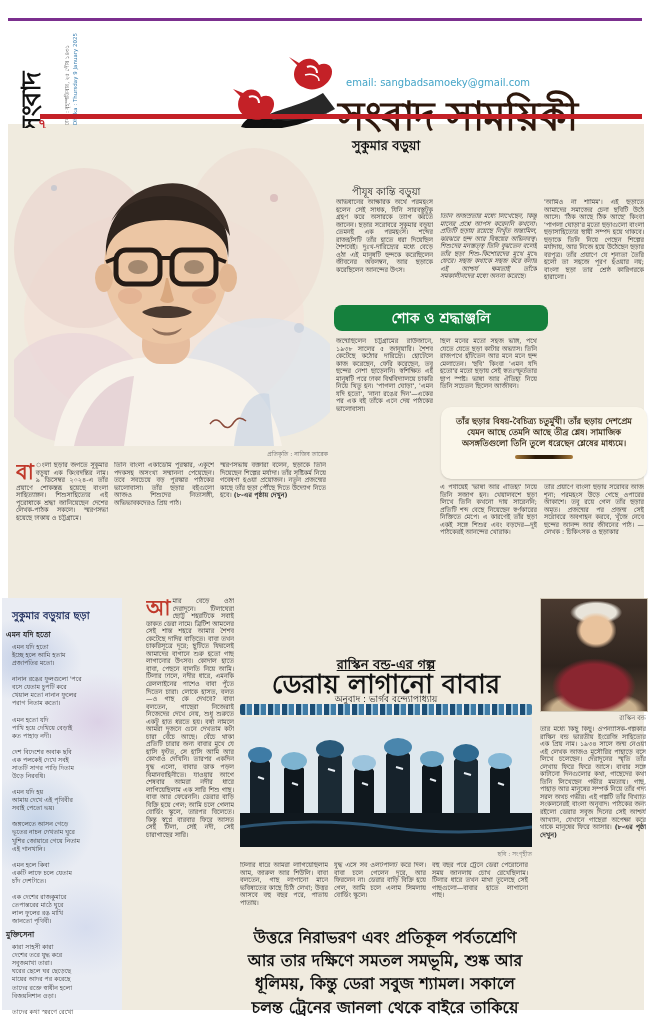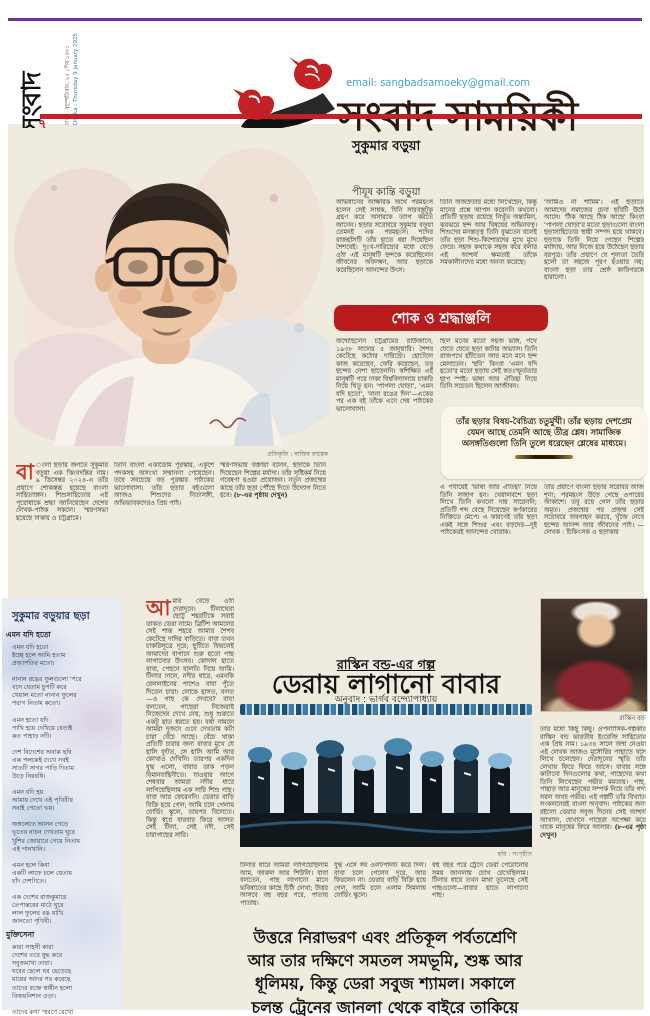--- a/index.html
+++ b/index.html
@@ -25,21 +25,21 @@
   .tcol{position:absolute;font-size:6.4px;line-height:1.18;color:#2b2b2b;text-align:justify;overflow:hidden;}
   .preline{white-space:pre-line;}
   .dropcap{float:left;font-size:21px;line-height:0.9;color:#c0392b;font-weight:bold;margin:1px 2px 0 0;}
   .smallcap{position:absolute;font-size:6px;color:#666;}
 
   
   .kicker{position:absolute;font-weight:bold;color:#111;}
   .lead-kicker{left:352px;top:136px;font-size:13px;}
   .lead-headline{position:absolute;left:350px;top:149px;width:300px;font-size:26px;font-weight:bold;color:#141414;letter-spacing:-0.5px;}
   .lead-byline{position:absolute;left:352px;top:184px;font-size:10px;color:#222;}
-  .shok-box{position:absolute;left:334px;top:305px;width:214px;height:26px;background:#b91c1c;border-radius:8px;color:#fff;font-size:14px;font-weight:bold;text-align:center;line-height:26px;}
+  .shok-box{position:absolute;left:334px;top:305px;width:214px;height:26px;background:#15803d;border-radius:8px;color:#fff;font-size:14px;font-weight:bold;text-align:center;line-height:26px;}
   .pullquote{position:absolute;left:441px;top:407px;width:206px;height:72px;background:#faf6ea;border-radius:10px;box-shadow:0 1px 2px rgba(0,0,0,0.15);}
   .pullquote .q{margin:9px 10px 0 10px;font-size:8.3px;line-height:1.35;font-weight:bold;color:#3c2f1c;text-align:center;}
   .pullquote .bar{margin:5px auto 0 auto;width:58px;height:4px;background:linear-gradient(90deg,#a97b3a,#2a1a08 35%,#2a1a08 65%,#a97b3a);border-radius:2px;}
 
   
   .portrait{position:absolute;left:14px;top:128px;width:316px;height:318px;}
 
   
   .poembox{position:absolute;left:2px;top:598px;width:120px;height:412px;
     background:
@@ -156,21 +156,21 @@
 
     <circle cx="260" cy="70" r="4" fill="#c9a0a8" opacity="0.5"></circle>
     <circle cx="40" cy="60" r="3" fill="#a8b8cc" opacity="0.5"></circle>
     <circle cx="285" cy="200" r="5" fill="#b8c6d8" opacity="0.5"></circle>
 
     <path d="M196 296 q6 -8 12 0 q6 8 12 -2 q5 -7 12 -1" stroke="#8a4a3a" stroke-width="1.5" fill="none"></path>
   </svg>
   <div class="smallcap" style="left:210px;top:449px;width:118px;text-align:right;">প্রতিকৃতি : নাজিব তারেক</div>
 
   <div class="tcol" style="left:336px;top:199px;width:97px;height:104px;">অভিধানের আক্ষরিক অর্থে পরমহংস হলেন সেই সাধক, যিনি সারবস্তুটুকু গ্রহণ করে অসারকে ত্যাগ করতে জানেন। ছড়ার সরোবরে সুকুমার বড়ুয়া তেমনই এক পরমহংস। শব্দের রাজহাঁসটি তাঁর হাতে ধরা দিয়েছিল শৈশবেই। দুঃখ-দারিদ্র্যের মধ্যে বেড়ে ওঠা এই মানুষটি ছন্দকে করেছিলেন জীবনের অবলম্বন, আর ছড়াকে করেছিলেন আনন্দের উৎস।</div>
-  <div class="tcol" style="left:440px;top:199px;width:97px;height:104px;">তিনি অজস্রতার মধ্যে লিখেছেন, কিন্তু মানের প্রশ্নে আপস করেননি কখনো। প্রতিটি ছড়ায় রয়েছে নিখুঁত অন্ত্যমিল, ঝরঝরে ছন্দ আর বিষয়ের অভিনবত্ব। শিশুদের মনস্তত্ত্ব তিনি বুঝতেন বলেই তাঁর ছড়া শিশু-কিশোরদের মুখে মুখে ফেরে। সহজ কথাকে সহজ করে বলার এই আশ্চর্য ক্ষমতাই তাঁকে সমকালীনদের মধ্যে অনন্য করেছে।</div>
+  <div class="tcol" style="left:440px;top:213px;width:97px;height:104px;font-style:italic;">তিনি অজস্রতার মধ্যে লিখেছেন, কিন্তু মানের প্রশ্নে আপস করেননি কখনো। প্রতিটি ছড়ায় রয়েছে নিখুঁত অন্ত্যমিল, ঝরঝরে ছন্দ আর বিষয়ের অভিনবত্ব। শিশুদের মনস্তত্ত্ব তিনি বুঝতেন বলেই তাঁর ছড়া শিশু-কিশোরদের মুখে মুখে ফেরে। সহজ কথাকে সহজ করে বলার এই আশ্চর্য ক্ষমতাই তাঁকে সমকালীনদের মধ্যে অনন্য করেছে।</div>
   <div class="tcol" style="left:544px;top:199px;width:100px;height:204px;">'আমিও না শামিম'। এই ছড়াতে আমাদের সমাজের চেনা ছবিটি উঠে আসে। 'ঠিক আছে ঠিক আছে' কিংবা 'পাগলা ঘোড়া'র মতো ছড়াগুলো বাংলা ছড়াসাহিত্যের স্থায়ী সম্পদ হয়ে থাকবে। ছড়াকে তিনি নিয়ে গেছেন শিল্পের মর্যাদায়, আর নিজে হয়ে উঠেছেন ছড়ার বরপুত্র। তাঁর প্রয়াণে যে শূন্যতা তৈরি হলো তা সহজে পূরণ হওয়ার নয়; বাংলা ছড়া তার শ্রেষ্ঠ কারিগরকে হারালো।</div>
 
   <div class="shok-box">শোক ও শ্রদ্ধাঞ্জলি</div>
 
   <div class="tcol" style="left:336px;top:338px;width:97px;height:120px;">জন্মেছিলেন চট্টগ্রামের রাউজানে, ১৯৩৮ সালের ৫ জানুয়ারি। শৈশব কেটেছে কঠোর দারিদ্র্যে। হোটেলে কাজ করেছেন, ফেরি করেছেন, তবু ছন্দের নেশা ছাড়েননি। স্বশিক্ষিত এই মানুষটি পরে ঢাকা বিশ্ববিদ্যালয়ে চাকরি নিয়ে থিতু হন। 'পাগলা ঘোড়া', 'এমন যদি হতো', 'নানা রঙের দিন'—একের পর এক বই তাঁকে এনে দেয় পাঠকের ভালোবাসা।</div>
   <div class="tcol" style="left:440px;top:338px;width:97px;height:66px;">ছিল মনের মতো সহজ ভঙ্গি, পথে যেতে যেতে ছড়া কাটার অভ্যাস। তিনি রাজপথে হাঁটতেন আর মনে মনে ছন্দ মেলাতেন। 'ছবি' কিংবা 'এমন যদি হতো'র মতো ছড়ায় সেই স্বতঃস্ফূর্ততার ছাপ স্পষ্ট। ভাষা আর ঐতিহ্য নিয়ে তিনি সচেতন ছিলেন আজীবন।</div>
 
   <div class="pullquote">
     <div class="q">তাঁর ছড়ার বিষয়-বৈচিত্র্য চতুর্মুখী। তাঁর ছড়ায় দেশপ্রেম যেমন আছে তেমনি আছে তীব্র শ্লেষ। সামাজিক অসঙ্গতিগুলো তিনি তুলে ধরেছেন শ্লেষের মাধ্যমে।</div>
     <div class="bar"></div>

